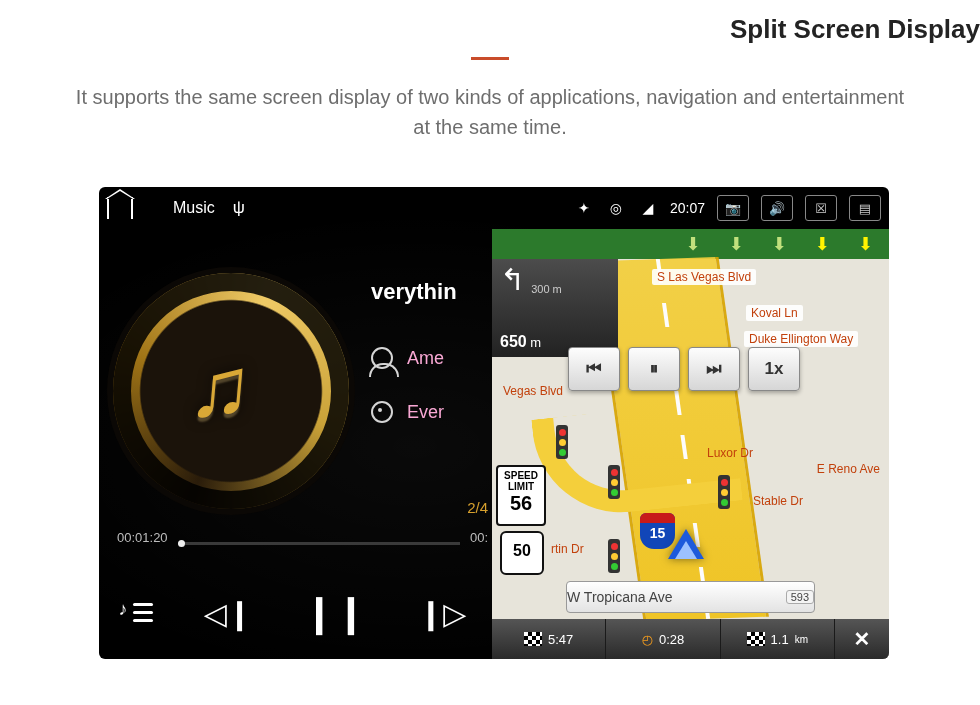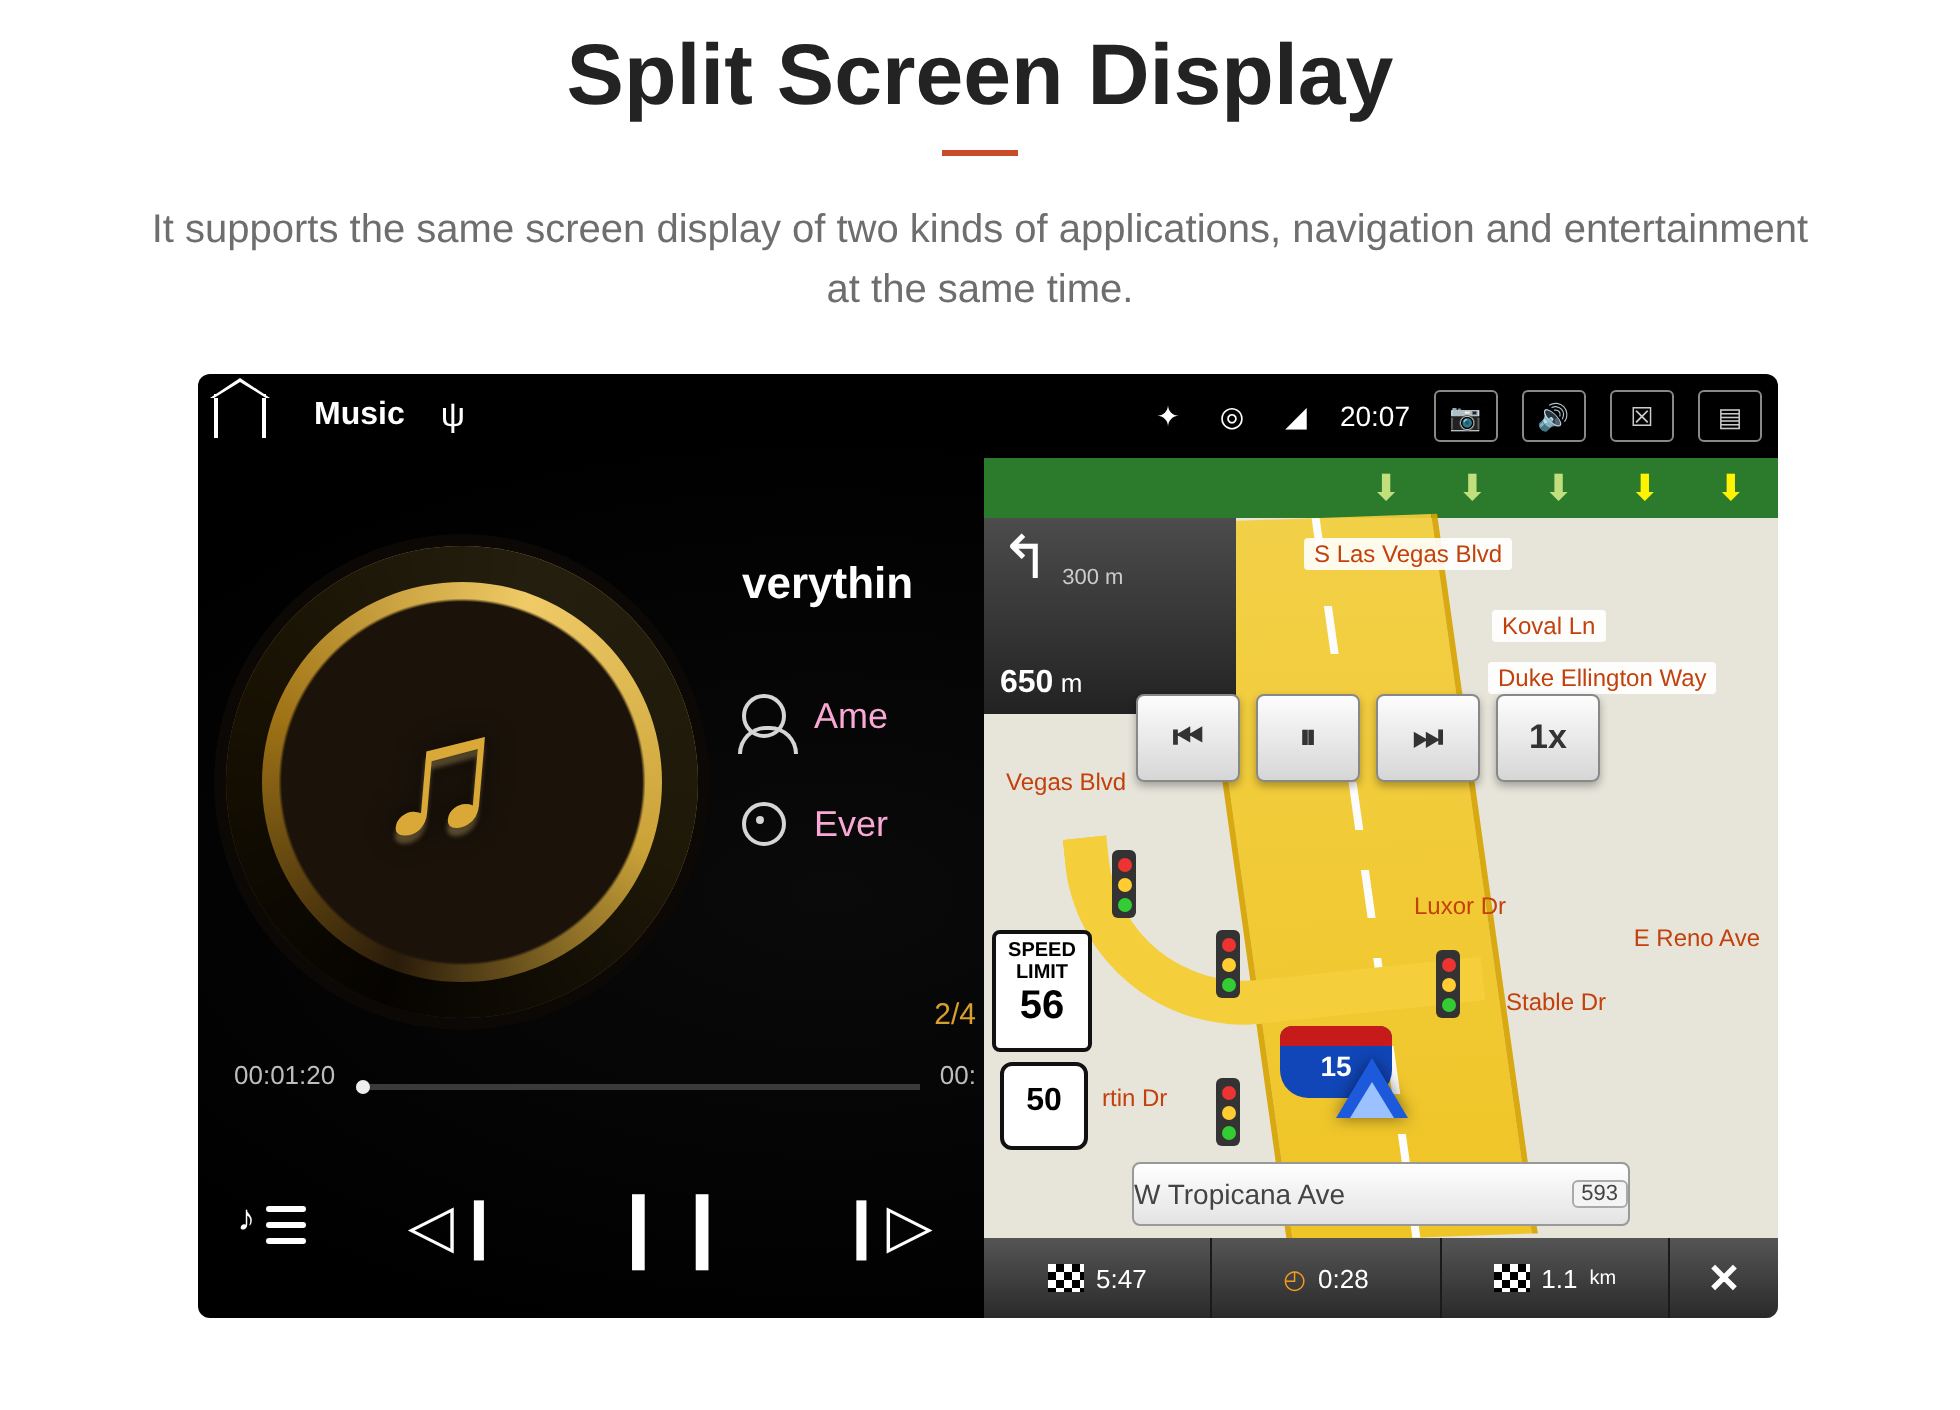--- a/index.html
+++ b/index.html
@@ -1,31 +1,31 @@
 <!DOCTYPE html>
 <html><head>
 <meta charset="utf-8">
 <style>
 html,body{margin:0;padding:0;width:980px;height:705px;font-family:Arial,Helvetica,sans-serif;background:#fff;overflow:hidden}
 .page{width:980px;height:705px;position:relative}
-.title{font-size:43px;font-weight:700;color:#232323;text-align:center;margin-top:14px}
+.title{font-size:26px;font-weight:700;color:#232323;text-align:right;margin-top:14px}
 .title-underline{width:38px;height:3px;background:#c94c2a;margin:12px auto 0}
 .subtitle{color:#6e6e6e;font-size:20px;text-align:center;line-height:1.5;margin:22px 72px 0}
 
 
 .device{position:absolute;left:99px;top:173px;width:790px;height:472px;background:#000;border-radius:6px;overflow:hidden}
 .device::before{content:"";position:absolute;inset:0;background:radial-gradient(ellipse at 40% 55%,rgba(255,255,255,.04),transparent 65%)}
 
 
 .statusbar{position:absolute;top:0;left:0;right:0;height:42px;display:flex;align-items:center;color:#fff;font-size:16px;padding:0 8px;z-index:50}
 .sb-left{display:flex;align-items:center;gap:18px}
 .home-ic{width:22px;height:20px;border:2px solid #fff;border-bottom:none;position:relative}
 .home-ic::before{content:"";position:absolute;top:-10px;left:-4px;width:0;height:0;border:15px solid transparent;border-bottom:10px solid #fff;border-top:none}
 .home-ic::after{content:"";position:absolute;top:-8px;left:-2px;width:0;height:0;border:13px solid transparent;border-bottom:8px solid #000;border-top:none}
-.sb-title{font-weight:700;margin-left:6px}
+.sb-title{font-weight:400;margin-left:22px}
 .usb-ic{color:#fff;font-size:17px}
 .sb-right{margin-left:auto;display:flex;align-items:center;gap:12px;font-size:14px}
 .sb-ic{display:inline-flex;align-items:center;justify-content:center;width:20px;height:20px}
 .sb-box{width:30px;height:24px;border:1px solid #888;border-radius:3px;display:flex;align-items:center;justify-content:center;color:#ccc;font-size:13px}
 
 
 .music{position:absolute;left:0;top:42px;width:393px;bottom:0;color:#fff}
 .art-ring{position:absolute;left:14px;top:44px;width:236px;height:236px;border-radius:50%;
   background:radial-gradient(circle at 50% 50%,#1b130a 0 54%,transparent 55%),
              conic-gradient(from 200deg,#2a1c0a,#a07416,#efca66,#caa238,#2a1c0a);
@@ -59,21 +59,21 @@
 .maptop .arr.active{color:#fff400}
 .turnbox{position:absolute;left:0;top:30px;width:110px;height:86px;background:linear-gradient(#4c4c4c,#222);color:#fff;border-radius:0 0 6px 0;padding:6px 8px;font-size:13px;display:flex;flex-direction:column;justify-content:space-between}
 .turn-arrow{font-size:30px;line-height:1}
 .turnbox .sub{font-size:11px;color:#ccc;align-self:flex-end}
 .road-lbl{position:absolute;background:rgba(255,255,255,.9);color:#c2410c;font-size:12px;padding:1px 5px;border-radius:2px;white-space:nowrap}
 .media-ctrl{position:absolute;top:118px;left:76px;display:flex;gap:8px}
 .media-btn{width:50px;height:42px;border:1px solid #888;border-radius:4px;background:linear-gradient(#fdfdfd,#d6d6d6);display:flex;align-items:center;justify-content:center;color:#333;font-size:17px;font-weight:700;box-shadow:0 2px 4px rgba(0,0,0,.3)}
 .speed-sign{position:absolute;left:4px;top:236px;width:46px;height:54px;background:#fff;border:2px solid #111;border-radius:4px;text-align:center;font-size:10px;line-height:1.1;padding-top:3px;font-weight:700}
 .speed-sign .n{font-size:20px}
 .shield{position:absolute;left:8px;top:302px;width:40px;height:40px;background:#fff;border:2px solid #111;border-radius:6px;text-align:center;font-weight:700;font-size:16px;line-height:36px}
-.ishield{position:absolute;left:148px;top:284px;width:56px;height:36px;background:#1146b8;border-radius:6px 6px 14px 14px;color:#fff;text-align:center;font-size:14px;font-weight:700;line-height:40px}
+.ishield{position:absolute;left:148px;top:284px;width:35px;height:36px;background:#1146b8;border-radius:6px 6px 14px 14px;color:#fff;text-align:center;font-size:14px;font-weight:700;line-height:40px}
 .ishield::before{content:"";position:absolute;top:0;left:0;right:0;height:10px;background:#c71a1a;border-radius:6px 6px 0 0}
 .hwy{position:absolute;left:126px;top:30px;width:120px;bottom:40px;background:linear-gradient(180deg,#f4cf3b 0,#f0c217 100%);transform:skewX(6deg) rotate(-2deg);opacity:.92;border-left:3px solid #d8a400;border-right:3px solid #d8a400}
 .hwy::after{content:"";position:absolute;top:0;bottom:0;left:50%;width:4px;background:repeating-linear-gradient(#fff 0 24px,transparent 24px 44px)}
 .ramp{position:absolute;left:44px;top:180px;width:180px;height:80px;border:22px solid #f4cf3b;border-top:none;border-right:none;border-radius:0 0 0 90px;transform:rotate(-6deg)}
 .navcursor{position:absolute;left:176px;top:300px;width:0;height:0;border:18px solid transparent;border-bottom:30px solid #1d5adb;border-top:none;filter:drop-shadow(0 0 4px rgba(0,0,0,.5))}
 .navcursor::after{content:"";position:absolute;left:-11px;top:12px;width:0;height:0;border:11px solid transparent;border-bottom:18px solid #9cc1ff;border-top:none}
 .tlight{position:absolute;width:12px;height:30px;background:#333;border-radius:3px;display:flex;flex-direction:column;justify-content:space-around;align-items:center;padding:2px 0}
 .tlight i{width:7px;height:7px;border-radius:50%}
 .tlight i:nth-child(1){background:#e33}
 .tlight i:nth-child(2){background:#fc3}

